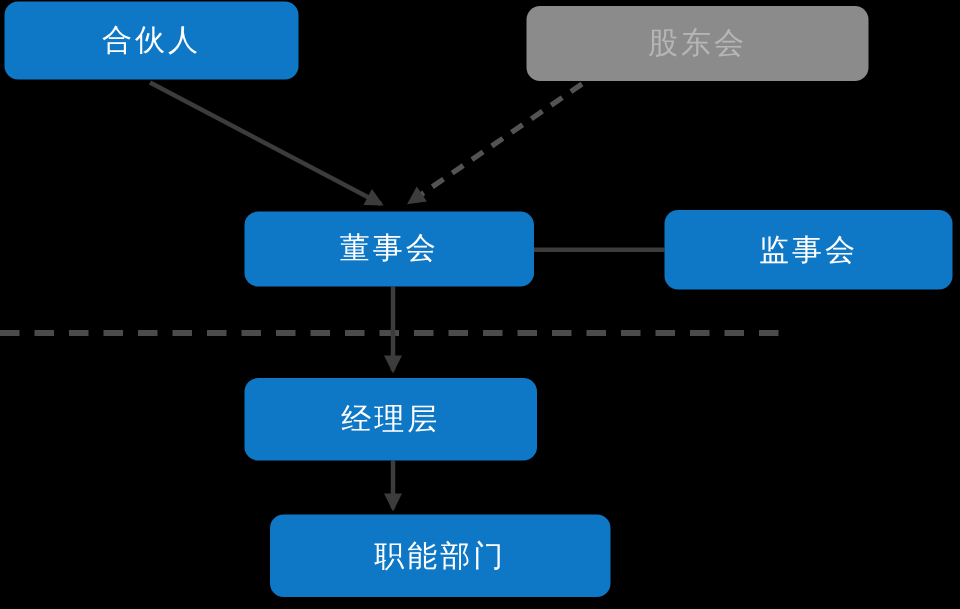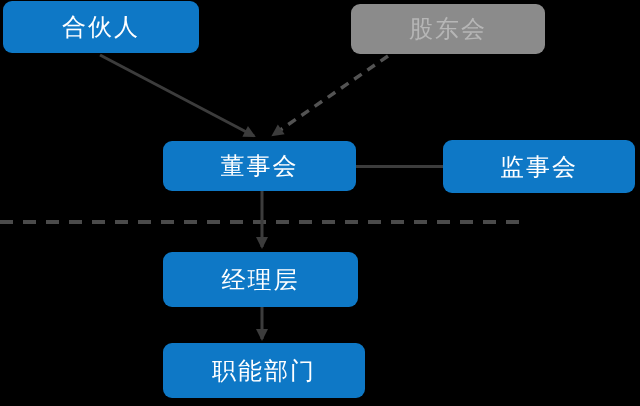--- a/index.html
+++ b/index.html
@@ -42,21 +42,21 @@
   }
   .arrowhead {
     fill: var(--line-solid, #3c3c3c);
   }
   .node {
     position: absolute;
     display: flex;
     align-items: center;
     justify-content: center;
     border-radius: 9px;
-    font-size: 24px;
+    font-size: 20px;
     letter-spacing: 2px;
     line-height: 1;
     box-sizing: border-box;
   }
   .node-blue {
     background: var(--node-blue, #0e78c6);
     color: var(--text-white, #ffffff);
   }
   .node-gray {
     background: var(--node-gray, #8b8b8b);
@@ -85,33 +85,33 @@
 
     <line class="edge-solid" x1="262" y1="191" x2="262" y2="247" marker-end="url(#arrow)"></line>
 
     <line class="edge-solid" x1="262" y1="307" x2="262" y2="339" marker-end="url(#arrow)"></line>
   </svg>
 
   <div class="node node-blue" style="left:3px; top:1px; width:196px; height:52px;">
     <span>合伙人</span>
   </div>
 
-  <div class="node node-gray" style="left:351px; top:4px; width:194px; height:50px;text-align:center;">
+  <div class="node node-gray" style="left:351px; top:4px; width:228px; height:50px;text-align:center;">
     <span>股东会</span>
   </div>
 
   <div class="node node-blue" style="left:443px; top:140px; width:192px; height:53px;">
     <span>监事会</span>
   </div>
 
   <div class="node node-blue" style="left:163px; top:141px; width:193px; height:50px;">
     <span>董事会</span>
   </div>
 
   <div class="node node-blue" style="left:163px; top:252px; width:195px; height:55px;">
     <span>经理层</span>
   </div>
 
-  <div class="node node-blue" style="left:163px; top:343px; width:202px; height:55px;text-align:right;">
+  <div class="node node-blue" style="left:180px; top:343px; width:227px; height:55px;text-align:right;">
     <span>职能部门</span>
   </div>
 
 </div>
 
 </body></html>

